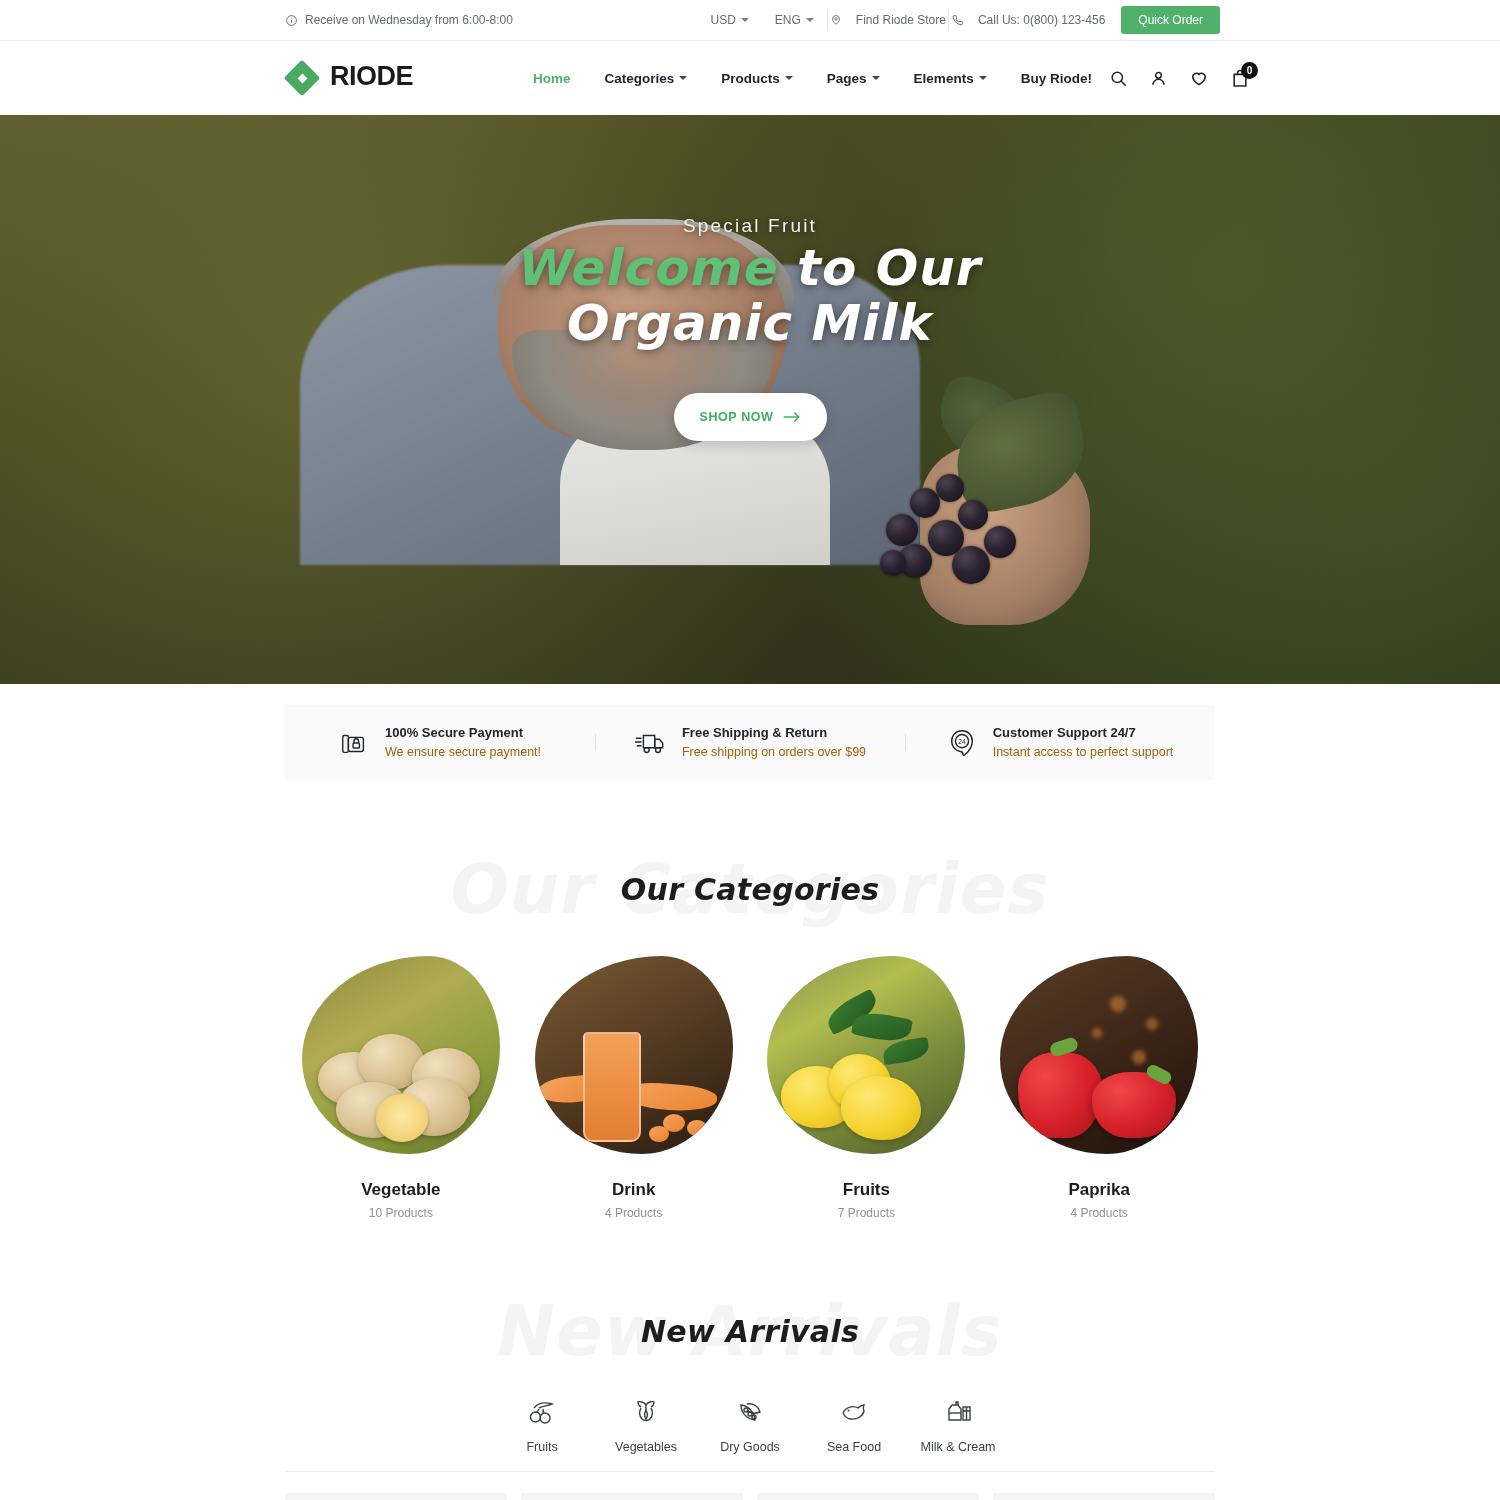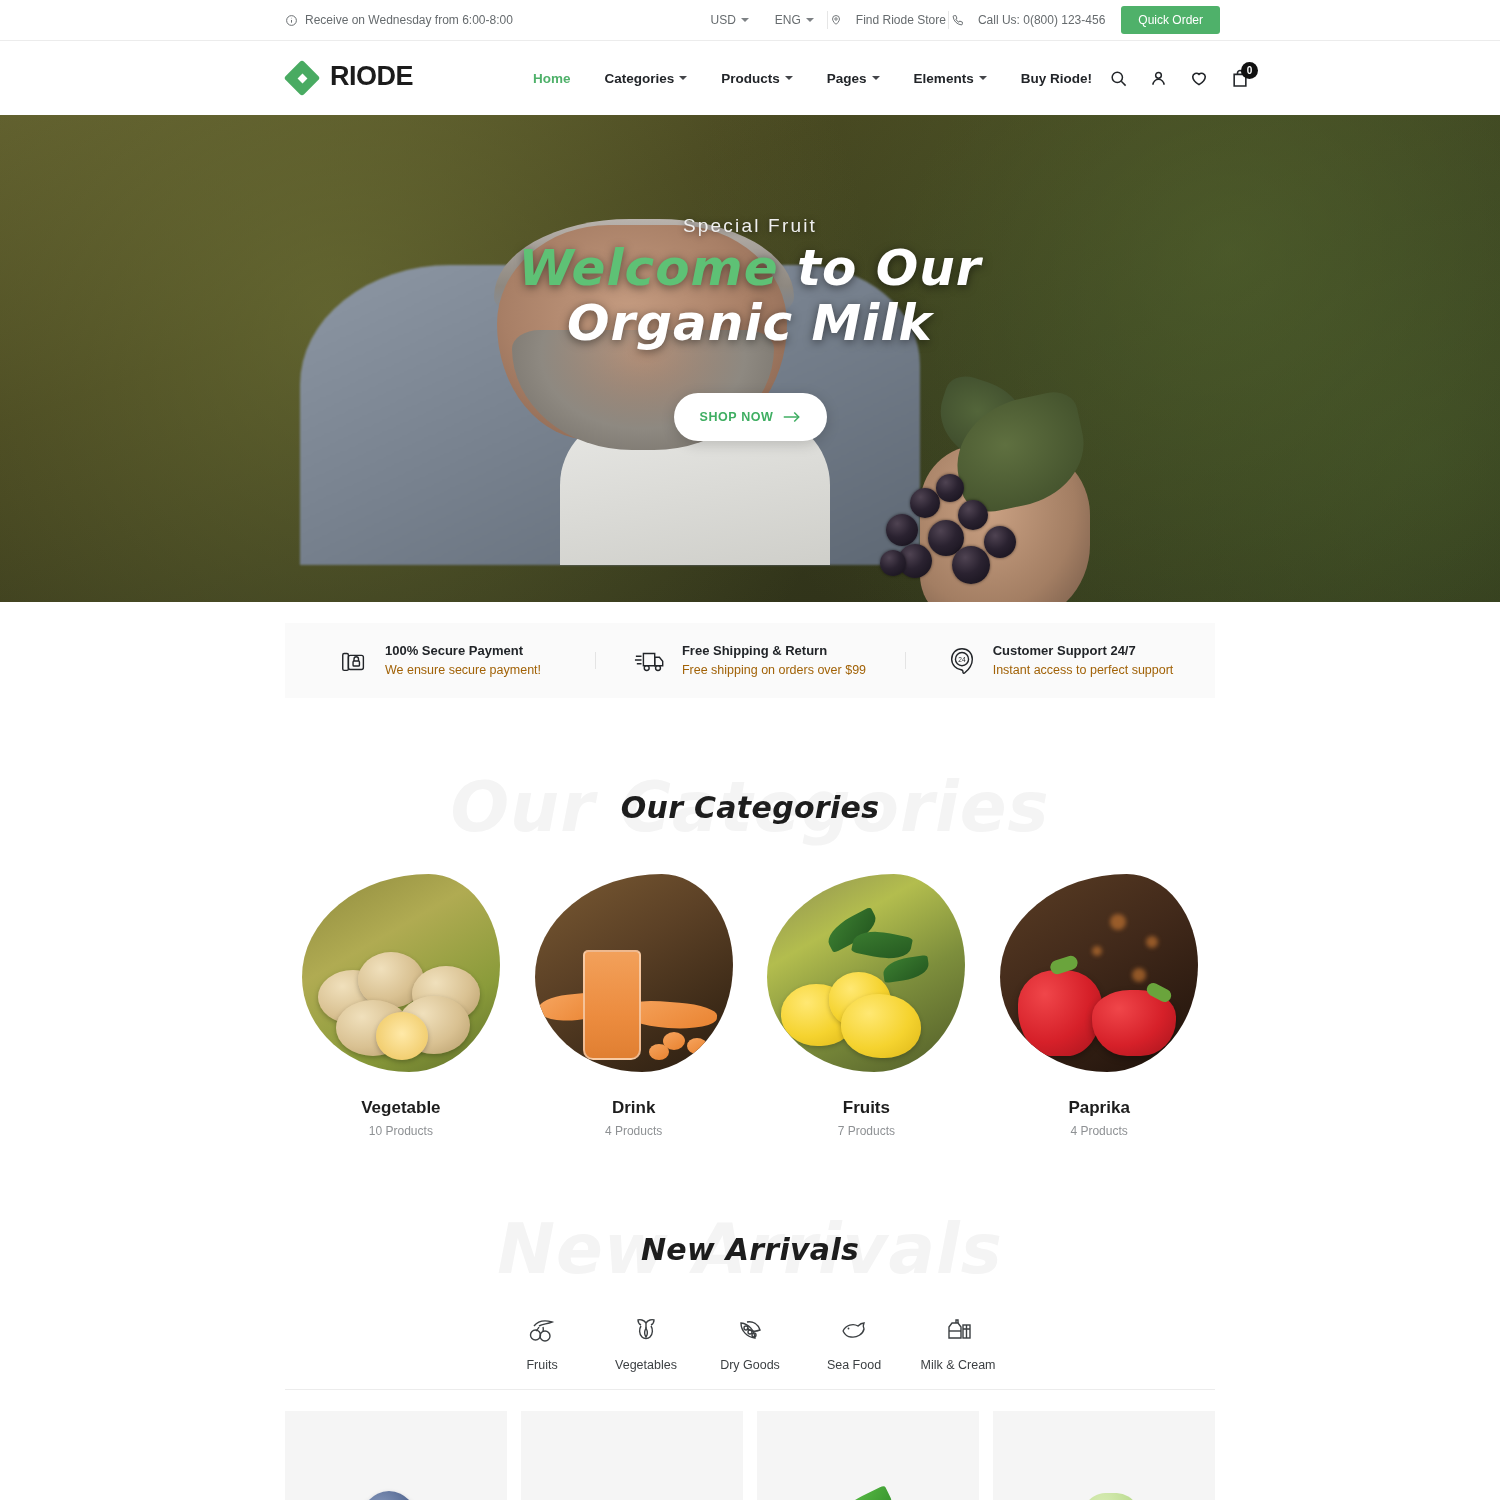--- a/index.html
+++ b/index.html
@@ -57,21 +57,21 @@
   .header-icons { margin-left: auto; display: flex; align-items: center; gap: 21px; }
   .hi { cursor: pointer; position: relative; display: flex; }
   .cart-badge {
     position: absolute; top: -6px; right: -8px; width: 17px; height: 17px; border-radius: 50%;
     background: #111; color: #fff; font-size: 10px; font-weight: bold;
     display: flex; align-items: center; justify-content: center;
   }
 
   
   .hero {
-    height: 487px; position: relative; overflow: hidden;
+    height: 569px; position: relative; overflow: hidden;
     background:
       radial-gradient(circle at 22% 40%, rgba(120,125,60,.55) 0%, rgba(0,0,0,0) 45%),
       radial-gradient(circle at 82% 28%, rgba(90,110,50,.5) 0%, rgba(0,0,0,0) 42%),
       radial-gradient(circle at 95% 70%, rgba(70,95,45,.45) 0%, rgba(0,0,0,0) 40%),
       linear-gradient(160deg, #5d5b2c 0%, #45441f 30%, #35381c 60%, #2b2e17 100%);
   }
   .hero-fig { position: absolute; inset: 0; }
   .shirt {
     position: absolute; left: 300px; top: 150px; width: 620px; height: 300px;
     background: linear-gradient(155deg, #8d97a4 0%, #78828f 45%, #5e6874 100%);

